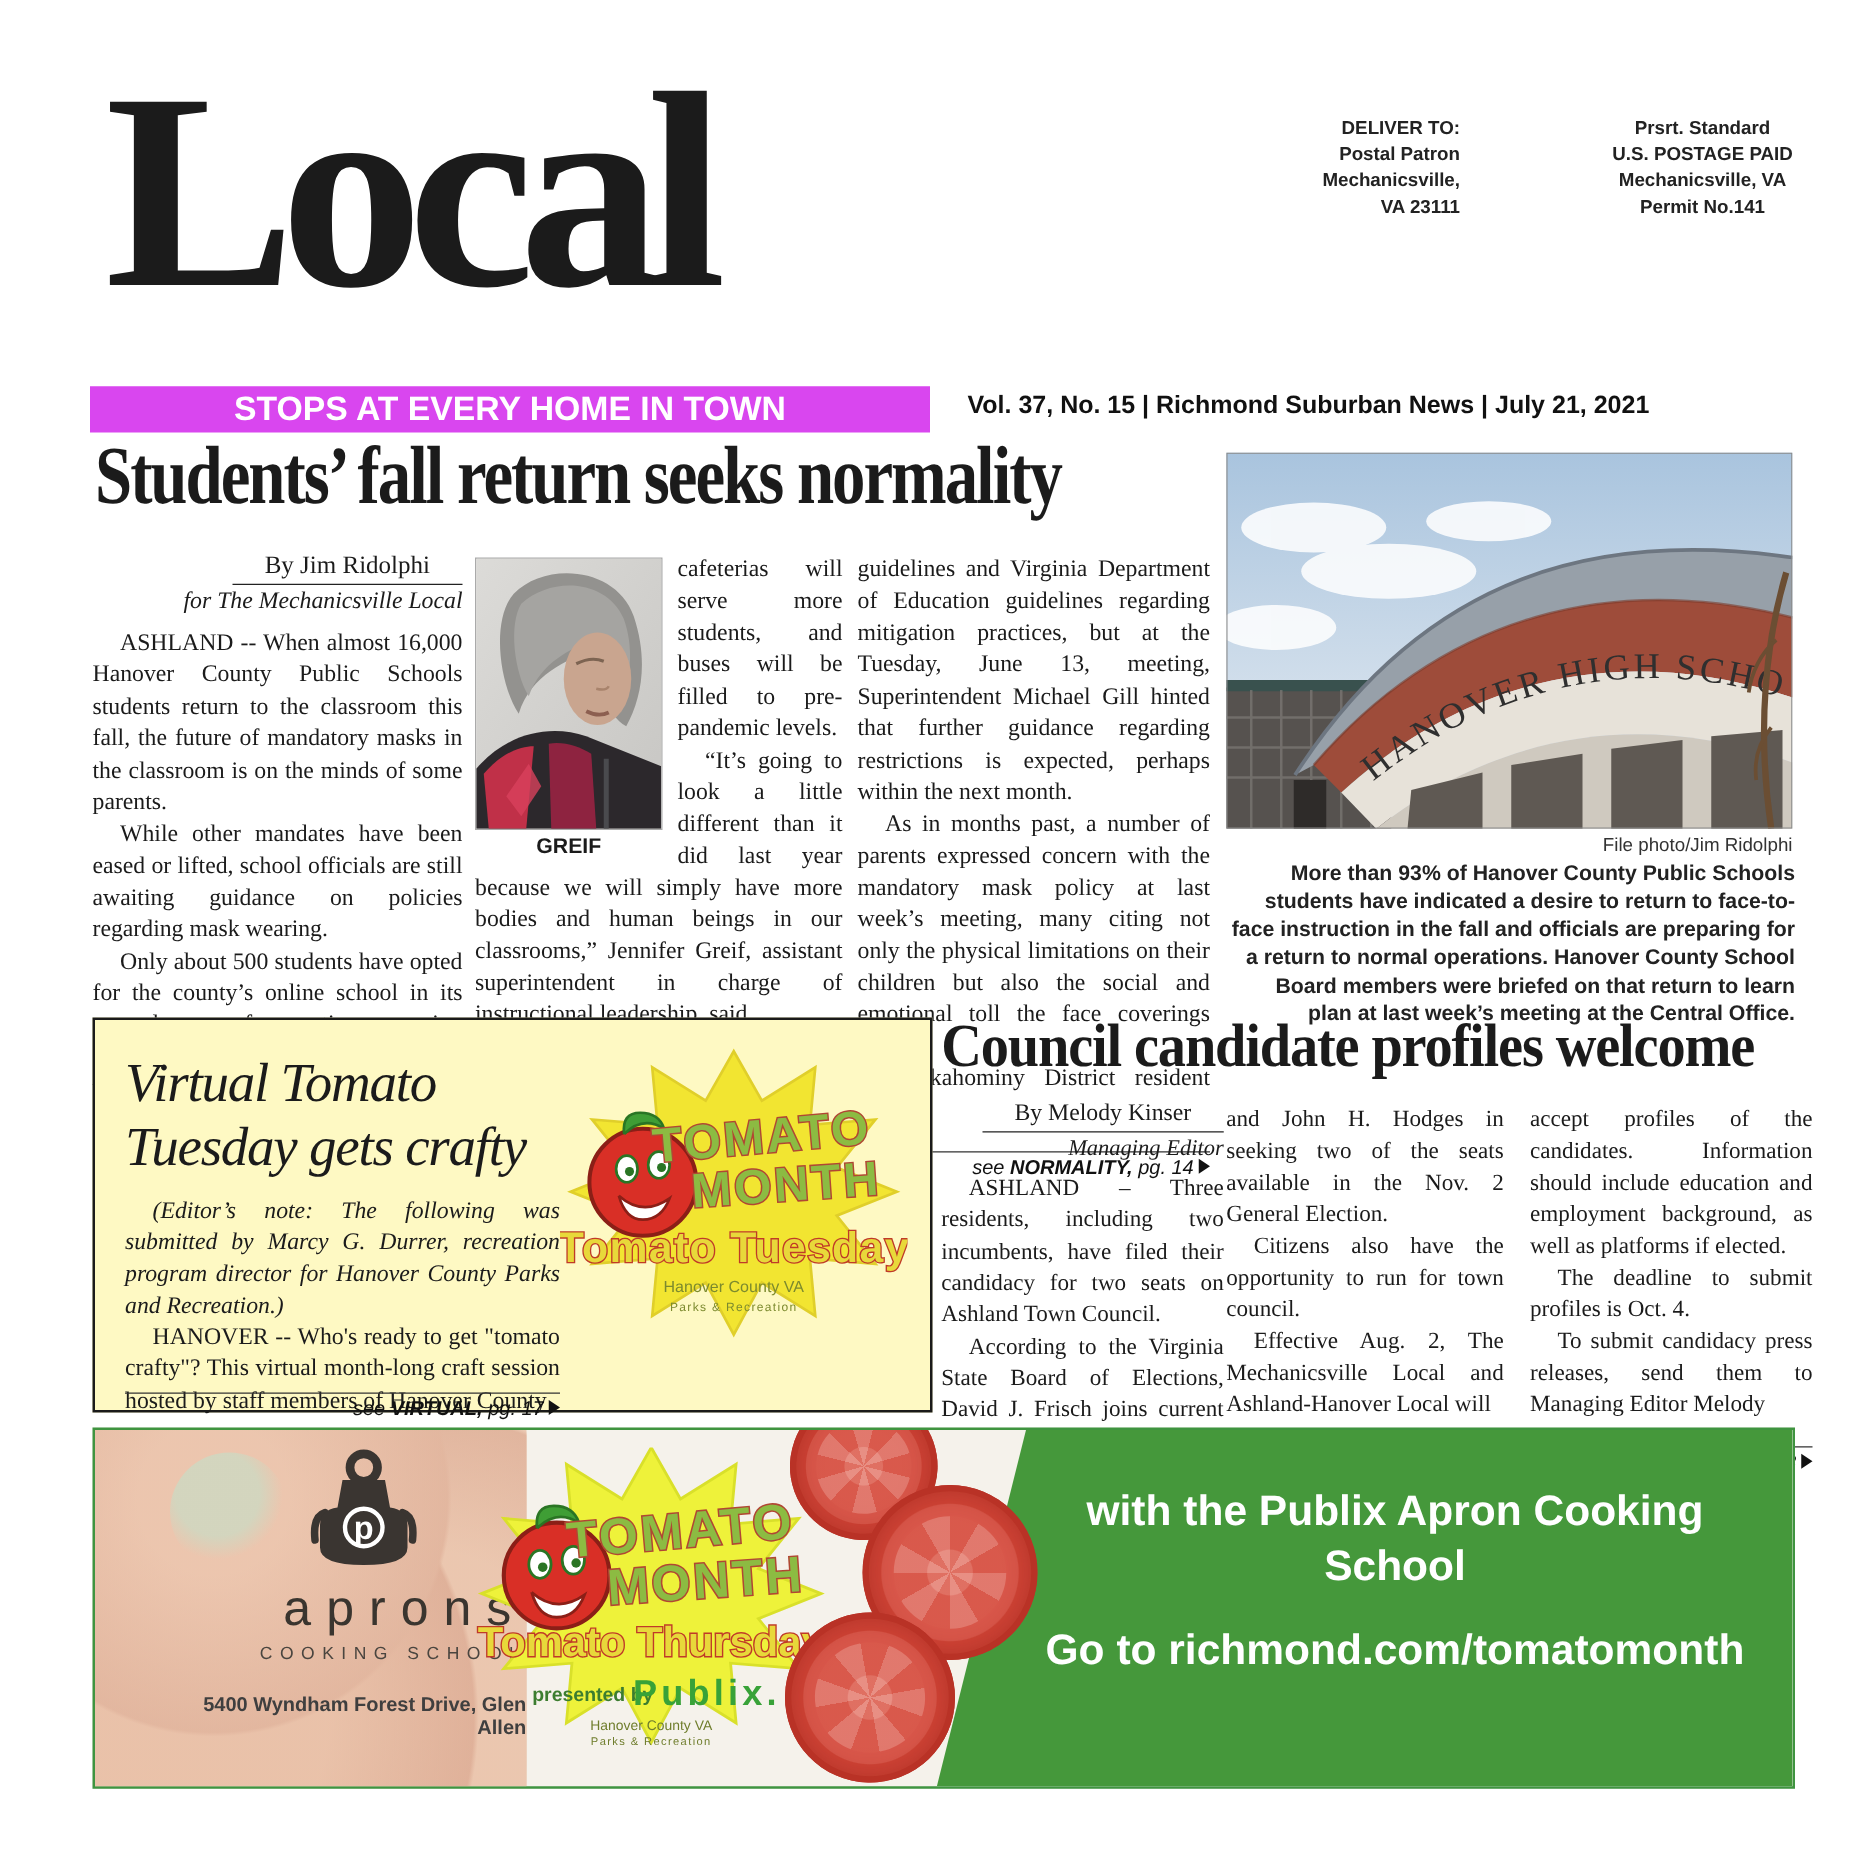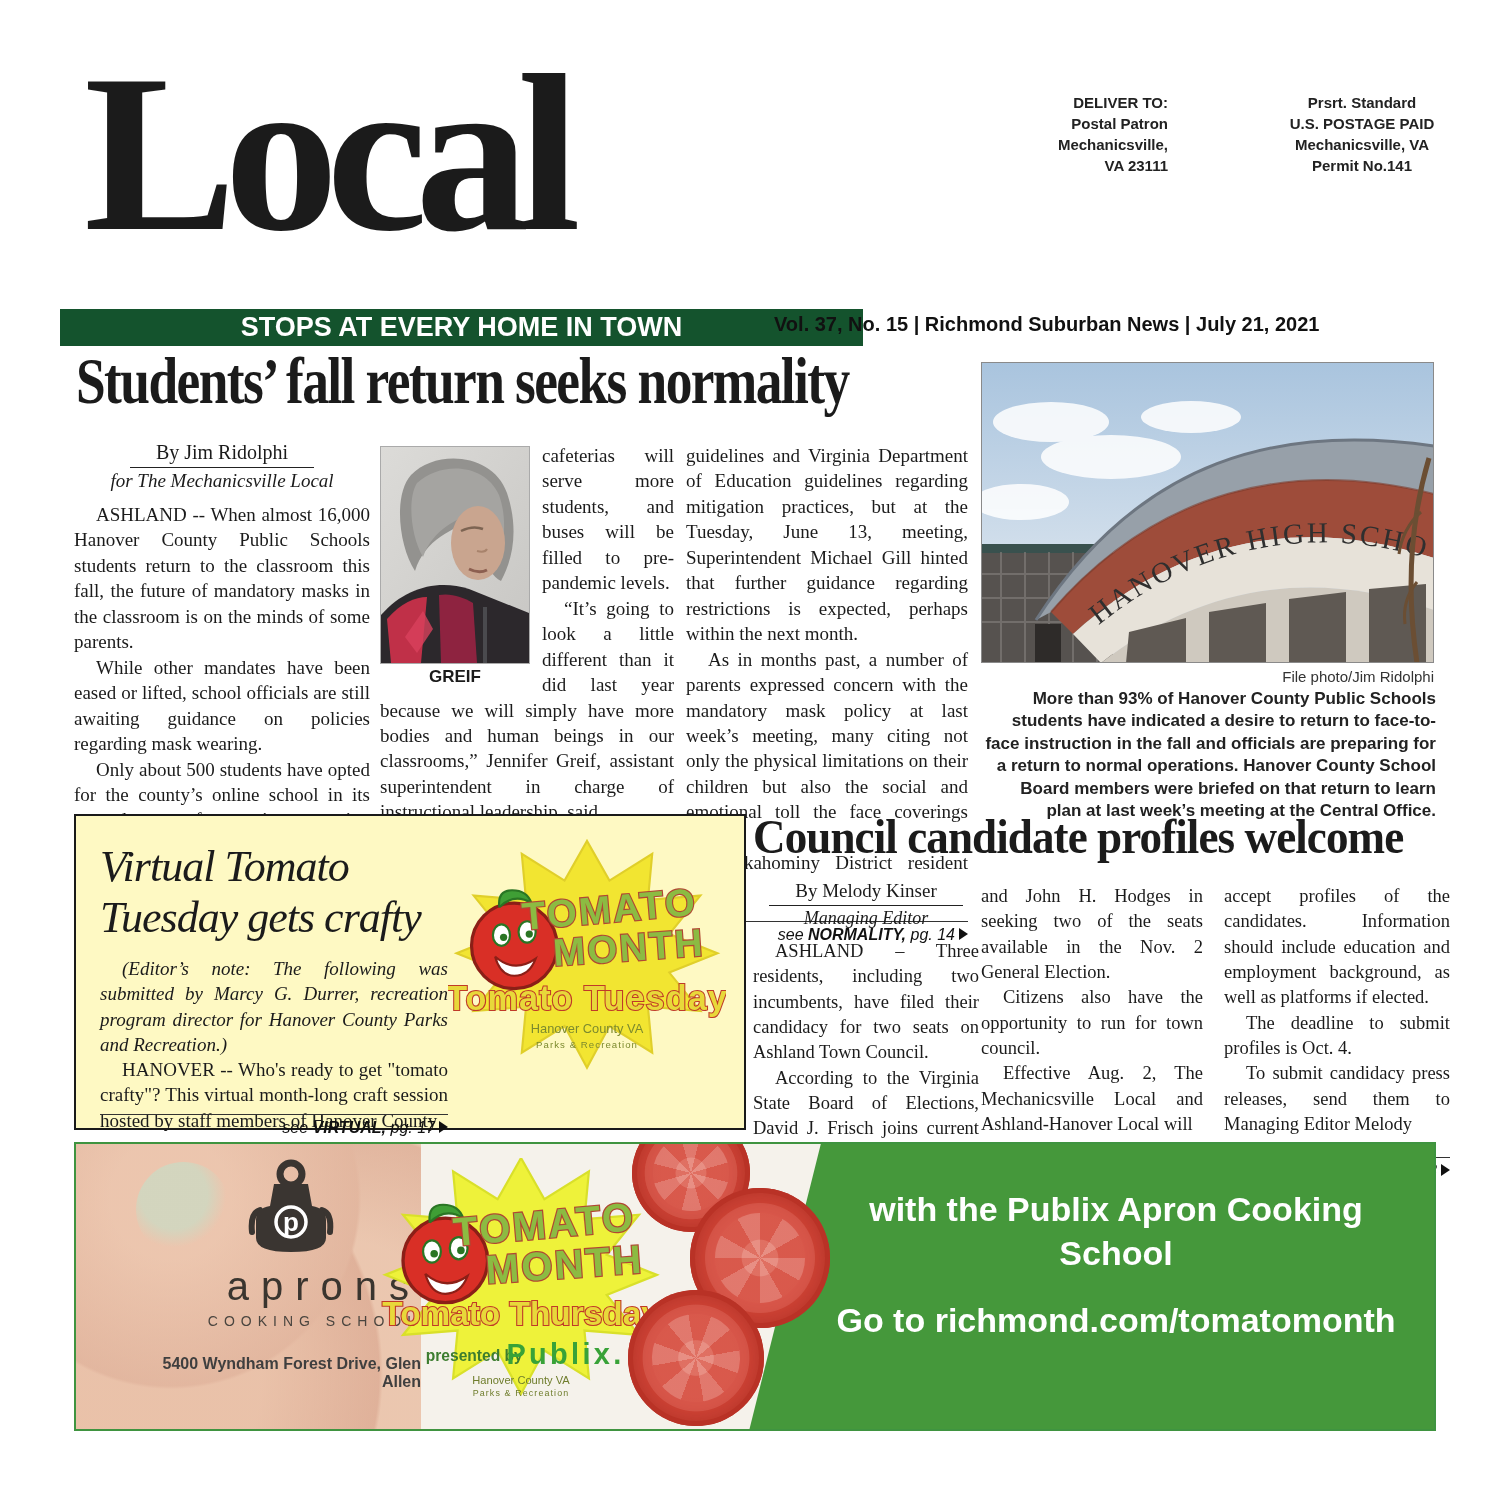--- a/index.html
+++ b/index.html
@@ -10,28 +10,28 @@
 
   
   #logo{left:70px;top:66px;width:710px;height:244px;}
   #logo .l1{white-space:nowrap;line-height:1;}
   #logo .the{font-size:54px;font-weight:700;letter-spacing:-2px;vertical-align:28px;}
   #logo .mech{font-size:97px;font-weight:700;letter-spacing:-5px;}
   #logo .local{font-size:224px;font-weight:700;letter-spacing:-12px;line-height:.78;margin-left:14px;
                display:inline-block;transform:scaleX(1.02);transform-origin:left;}
   #deliver{left:938px;top:92px;width:230px;text-align:right;font-weight:bold;font-size:15px;line-height:1.4;color:#222;}
   #postage{left:1262px;top:92px;width:200px;text-align:center;font-weight:bold;font-size:15px;line-height:1.4;color:#222;}
-  #redbanner{left:60px;top:309px;width:803px;height:37px;background:#14532d;}
+  #redbanner{left:72px;top:309px;width:672px;height:37px;background:#d946ef;}
   #redbanner .t{display:block;text-align:center;color:#fff;font-weight:bold;font-size:27px;line-height:37px;letter-spacing:0px;}
   #issueline{left:774px;top:313px;font-weight:bold;font-size:20px;color:#111;white-space:nowrap;}
 
   
   #h1{left:76px;top:348px;width:1100px;font-size:66px;font-weight:700;letter-spacing:-2px;line-height:1;
       transform:scaleX(.81);transform-origin:left;white-space:nowrap;}
-  .byline-wrap{text-align:center;margin-bottom:10px;}
+  .byline-wrap{text-align:right;margin-bottom:10px;}
   .byline{display:inline-block;font-size:20px;border-bottom:1.5px solid #222;padding:0 26px 3px 26px;}
   .byline-sub{font-style:italic;font-size:19px;margin-top:2px;}
   .col p{margin:0;text-align:justify;text-indent:22px;font-size:19px;line-height:1.34;}
   .col.cont p:first-child{text-indent:0;}
   #lead-c1{left:74px;top:441px;width:296px;}
   #lead-c2{left:380px;top:443px;width:294px;}
   #lead-c3{left:686px;top:443px;width:282px;}
   .greif-float{float:left;width:150px;margin:3px 12px 2px 0;}
   .greif-float svg{display:block;border:1px solid #aaa;}
   .photo-label{text-align:center;font-weight:bold;font-size:17px;margin-top:3px;}

